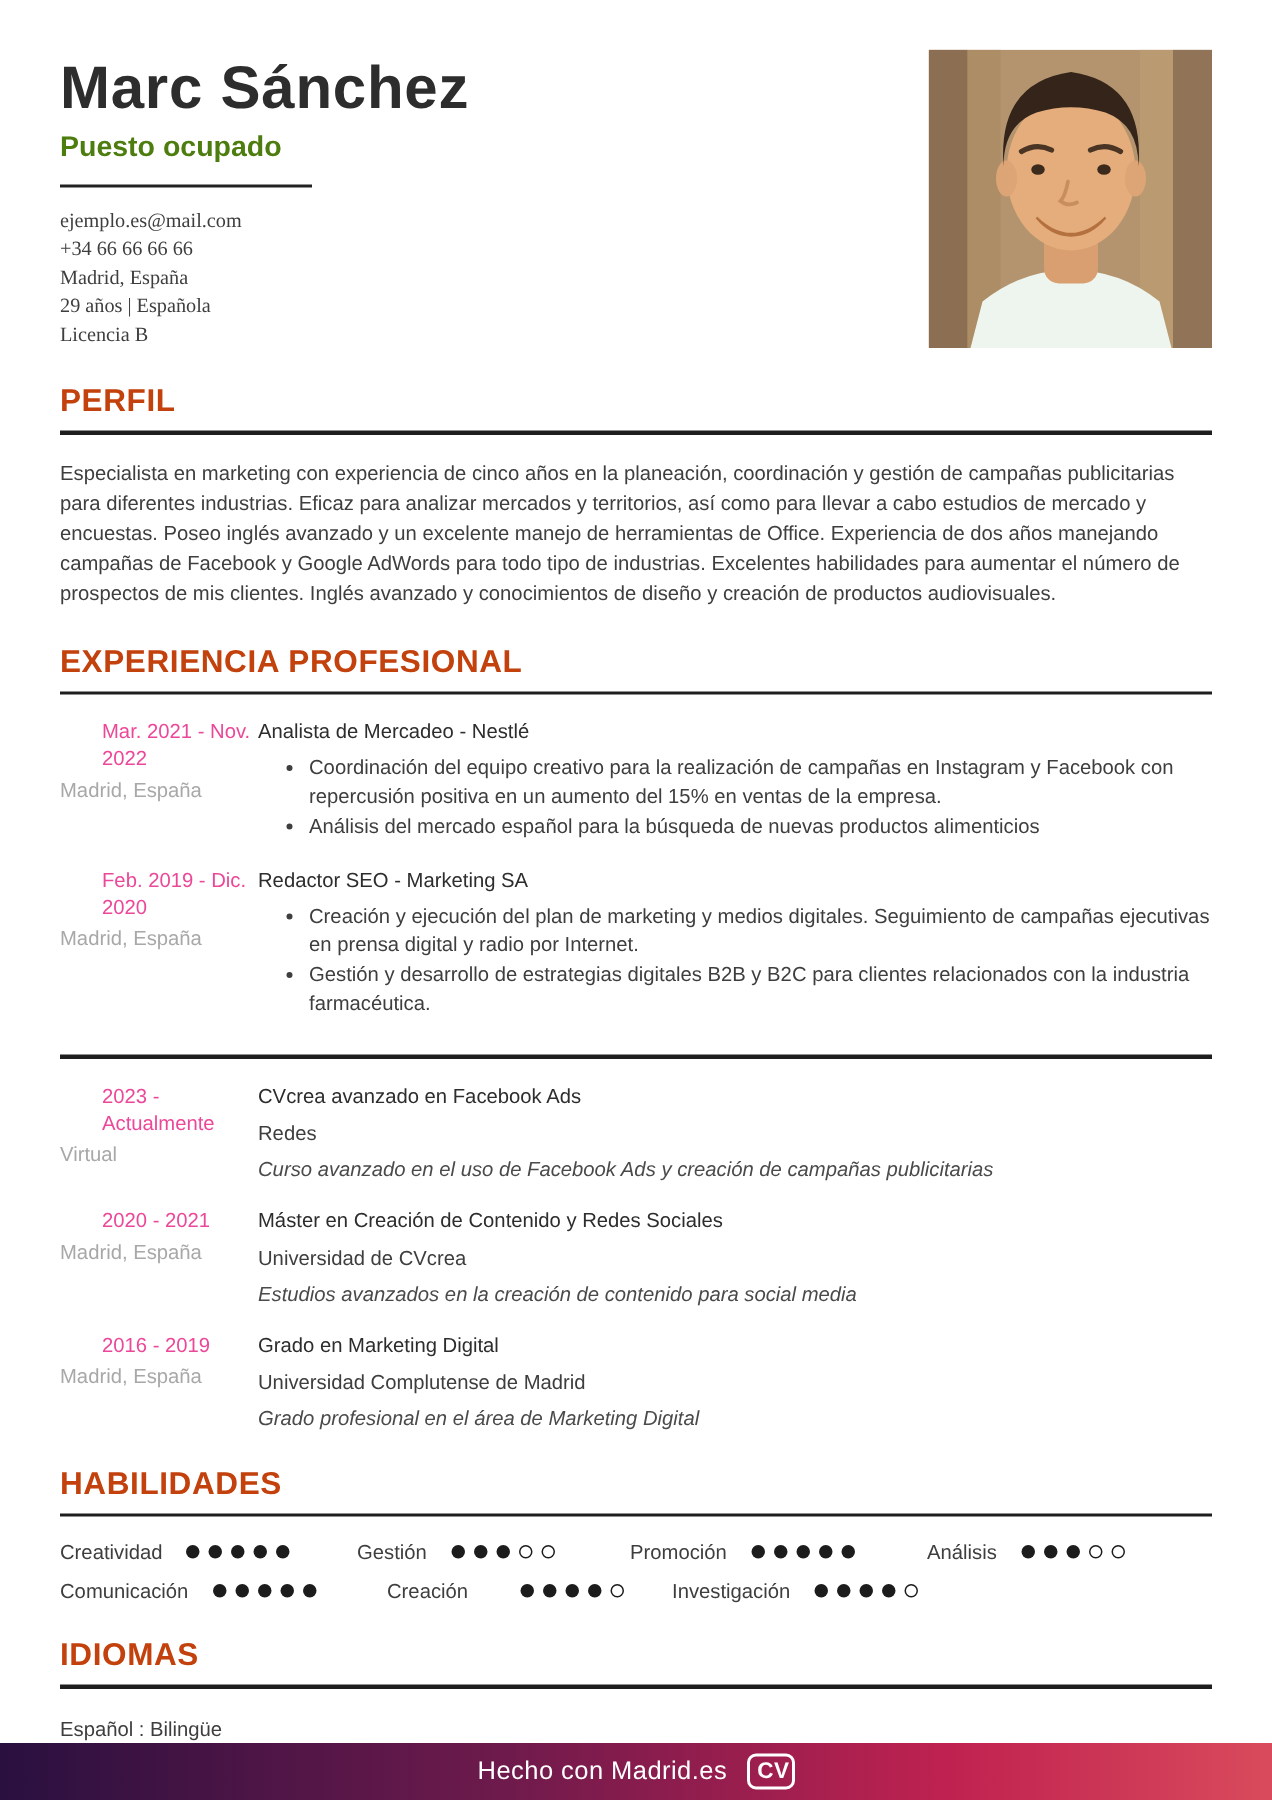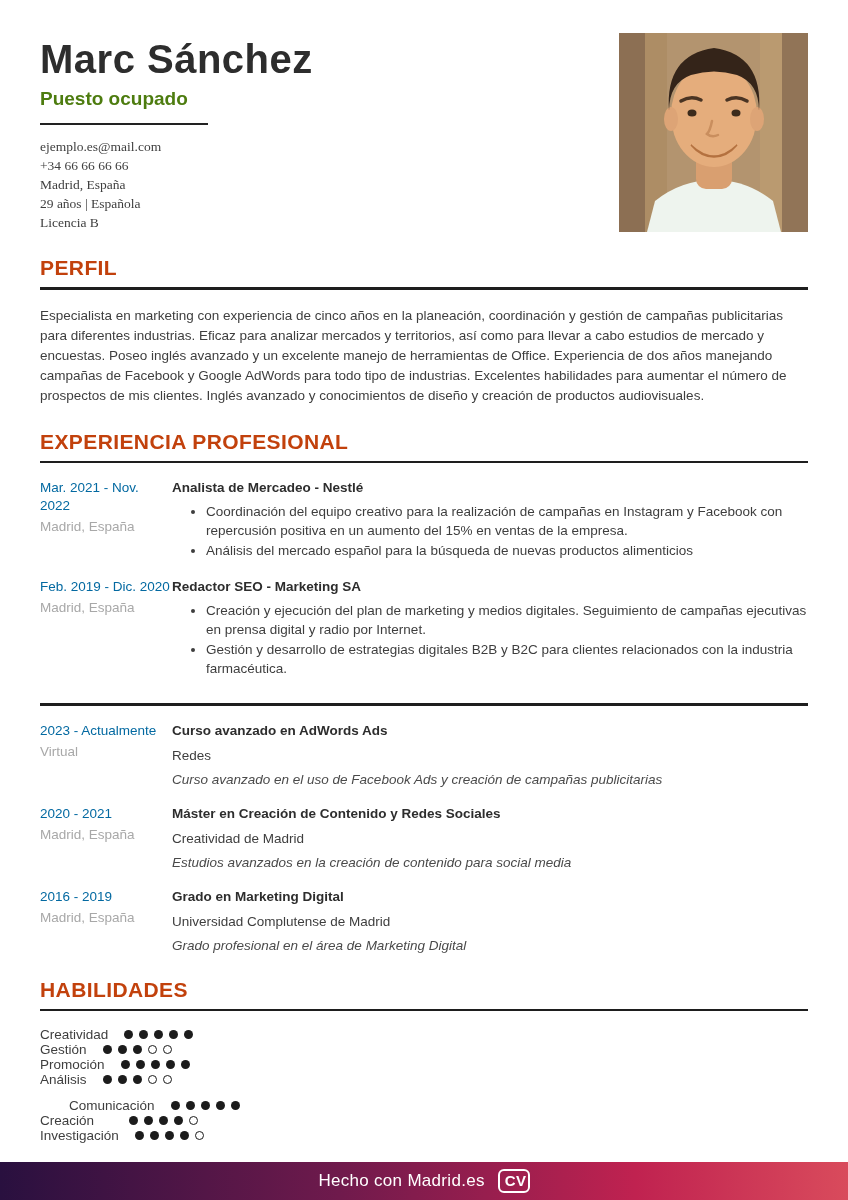--- a/index.html
+++ b/index.html
@@ -77,46 +77,46 @@
   }
 
   
   .entry {
     display: grid;
     grid-template-columns: 132px 1fr;
     column-gap: 0;
     margin-bottom: 17px;
   }
   .entry:last-child { margin-bottom: 0; }
-  .entry-dates { font-size: 13.5px; color: #0369a1; line-height: 18px; }
+  .entry-dates { font-size: 13.5px; color: #ec4899; line-height: 18px; margin-left: 28px; }
   .entry-loc { font-size: 13.5px; color: #a8a8a8; line-height: 18px; margin-top: 3px; }
-  .entry-role { font-size: 13.5px; font-weight: 700; color: #2d2d2d; line-height: 18px; }
+  .entry-role { font-size: 13.5px; font-weight: 400; color: #2d2d2d; line-height: 18px; }
   .entry-bullets {
     margin: 5px 0 0 0;
     padding-left: 34px;
     font-size: 13.5px;
     line-height: 19px;
     color: #3e3e3e;
   }
   .entry-bullets li { margin-bottom: 1px; }
   .edu-school { font-size: 13.5px; color: #3e3e3e; margin-top: 7px; line-height: 17px; }
   .edu-note { font-size: 13.5px; color: #4a4a4a; font-style: italic; margin-top: 7px; line-height: 17px; }
 
   
-  .skill-row { display: flex; align-items: flex-start; margin-bottom: 11px; flex-direction: column; }
+  .skill-row { display: flex; align-items: flex-end; margin-bottom: 11px; }
   .skill { display: flex; align-items: center; }
   .skill-name { font-size: 13.5px; color: #3e3e3e; margin-right: 16px; }
   .dots { display: flex; align-items: center; gap: 6px; }
   .dot { width: 9px; height: 9px; border-radius: 50%; }
   .dot.filled { background: #1c1c1c; }
   .dot.empty { background: #ffffff; border: 1.5px solid #1c1c1c; }
   .row-1 .skill:nth-child(1) { width: 198px; }
   .row-1 .skill:nth-child(2) { width: 182px; }
   .row-1 .skill:nth-child(3) { width: 198px; }
-  .row-2 .skill:nth-child(1) { width: 218px; margin-left: 29px; }
+  .row-2 .skill:nth-child(1) { width: 218px; }
   .row-2 .skill:nth-child(2) { width: 190px; gap: 19px; }
 
   
   .lang-line { margin: 0; font-size: 13.5px; line-height: 21px; color: #3e3e3e; }
 
   
   .footer {
     position: absolute;
     left: 0; right: 0; bottom: 0;
     height: 38px;
@@ -223,33 +223,33 @@
 
     <div class="section">
       <div class="sec-rule"></div>
       <div id="education-list">
           <div class="entry">
             <div>
               <div class="entry-dates">2023 - Actualmente</div>
               <div class="entry-loc">Virtual</div>
             </div>
             <div>
-              <div class="entry-role">Curso avanzado en AdWords Ads</div>
+              <div class="entry-role">CVcrea avanzado en Facebook Ads</div>
               <div class="edu-school">Redes</div>
               <div class="edu-note">Curso avanzado en el uso de Facebook Ads y creación de campañas publicitarias</div>
             </div>
           </div>
           <div class="entry">
             <div>
               <div class="entry-dates">2020 - 2021</div>
               <div class="entry-loc">Madrid, España</div>
             </div>
             <div>
               <div class="entry-role">Máster en Creación de Contenido y Redes Sociales</div>
-              <div class="edu-school">Creatividad de Madrid</div>
+              <div class="edu-school">Universidad de CVcrea</div>
               <div class="edu-note">Estudios avanzados en la creación de contenido para social media</div>
             </div>
           </div>
           <div class="entry">
             <div>
               <div class="entry-dates">2016 - 2019</div>
               <div class="entry-loc">Madrid, España</div>
             </div>
             <div>
               <div class="entry-role">Grado en Marketing Digital</div>

